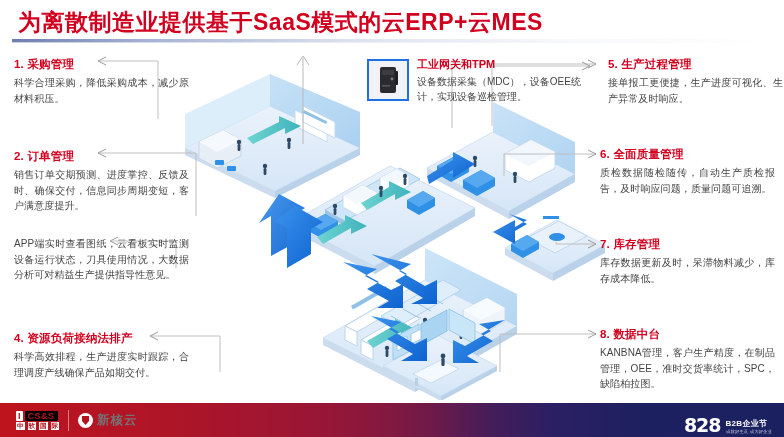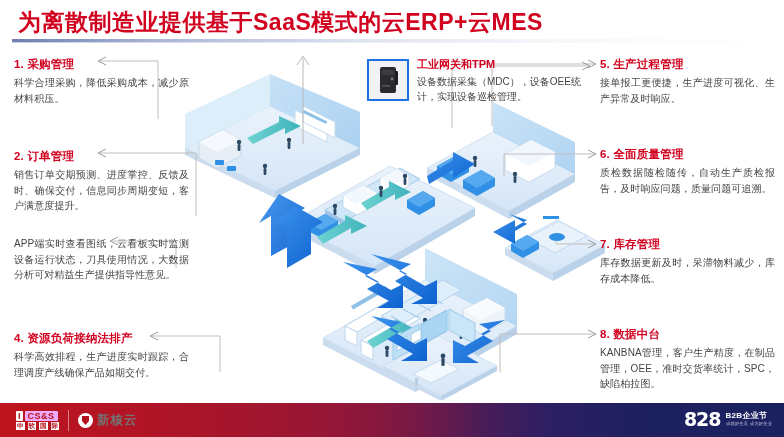--- a/index.html
+++ b/index.html
@@ -70,40 +70,40 @@
     background:linear-gradient(to right,rgba(190,20,30,.95) 0%,rgba(150,22,60,.6) 45%,rgba(26,33,96,0) 62%);
   }
   .logo-left{position:absolute;left:16px;top:7px;display:flex;align-items:center;gap:9px;}
   .csns{display:flex;flex-direction:column;gap:1px;}
   .csns-top{display:flex;align-items:center;gap:2px;}
   .csns-i{
     background:#fff;color:#b4121c;font-weight:bold;font-size:9px;
     padding:0 2px;line-height:10px;border-radius:1px;
   }
   .csns-word{
-    background:#f0abfc;color:#b4121c;font-weight:bold;font-size:9px;
+    background:#000000;color:#b4121c;font-weight:bold;font-size:9px;
     padding:0 3px;line-height:10px;letter-spacing:.5px;border-radius:1px;
   }
   .csns-bot{display:flex;gap:3px;}
   .csns-bot span{
     background:#fff;color:#b4121c;font-size:6.5px;font-weight:bold;
     padding:0 1px;line-height:8px;
   }
   .divider{width:1px;height:21px;background:rgba(255,255,255,.45);}
   .xhy{display:flex;align-items:center;gap:4px;}
   .xhy-mark{
     width:15px;height:15px;border-radius:50%;background:#fff;
     position:relative;
   }
   .xhy-mark::after{
     content:"";position:absolute;left:4px;top:3px;width:7px;height:9px;
     background:#b4121c;clip-path:polygon(0 0,100% 0,100% 55%,50% 100%,0 55%);
   }
   .xhy-text{color:#737373;font-size:12.5px;font-weight:bold;letter-spacing:1px;}
-  .logo-right{position:absolute;right:10px;top:6px;display:flex;align-items:center;gap:5px;}
+  .logo-right{position:absolute;right:10px;top:12px;display:flex;align-items:flex-end;gap:5px;}
   .b828{color:#fff;font-size:19px;font-weight:bold;letter-spacing:-1px;line-height:20px;font-family:"DejaVu Sans",sans-serif;}
   .b828-side{display:flex;flex-direction:column;gap:1px;}
   .b828-t{color:#fff;font-size:8px;font-weight:bold;line-height:9px;letter-spacing:.3px;}
   .b828-s{color:#c9cbe4;font-size:4.5px;line-height:6px;letter-spacing:.2px;transform:scale(.95);transform-origin:left center;}
 </style>
 </head>
 <body>
 
 <div class="slide">
 
@@ -388,21 +388,21 @@
     </div>
 
     <div class="blk" style="top:331px;left:0;position:absolute;">
       <h3>4. 资源负荷接纳法排产</h3>
       <p>科学高效排程，生产进度实时跟踪，合理调度产线确保产品如期交付。</p>
     </div>
   </div>
 
   <div class="col col-right">
 
-    <div class="blk" style="top:57px;left:0;position:absolute;">
+    <div class="blk" style="top:57px;left:8px;position:absolute;">
       <h3>5. 生产过程管理</h3>
       <p>接单报工更便捷，生产进度可视化、生产异常及时响应。</p>
     </div>
 
     <div class="blk" style="top:147px;left:0;position:absolute;">
       <h3>6. 全面质量管理</h3>
       <p>质检数据随检随传，自动生产质检报告，及时响应问题，质量问题可追溯。</p>
     </div>
 
     <div class="blk" style="top:237px;left:0;position:absolute;">

